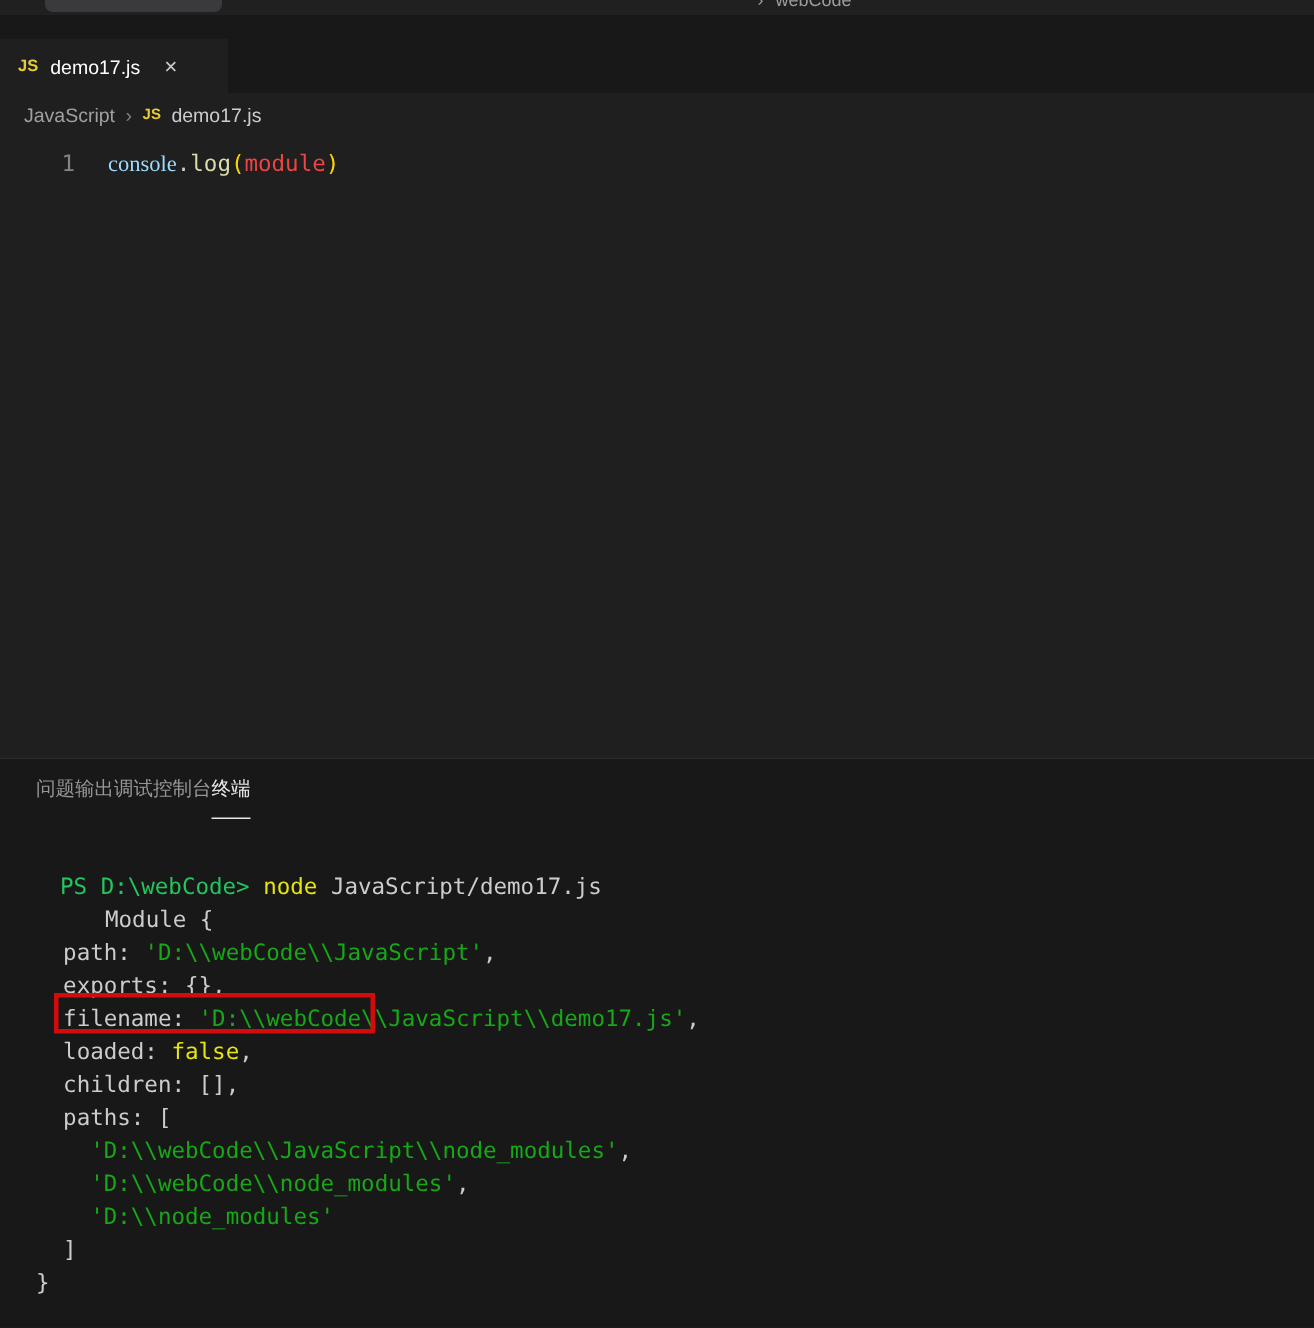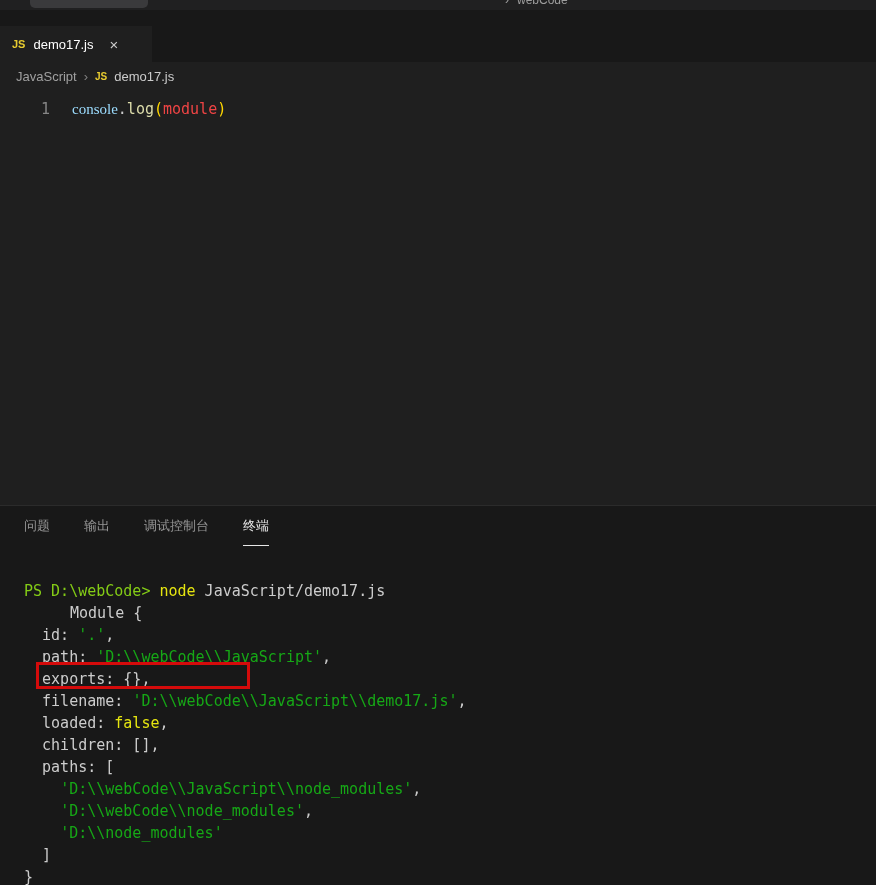--- a/index.html
+++ b/index.html
@@ -30,21 +30,21 @@
   .bc-js { font-size:10px; }
 
   
   .editor { height:415px; background:#1f1f1f; display:flex; padding-top:8px;
             font-family:"DejaVu Sans Mono", monospace; font-size:15px; line-height:22px; }
   .gutter { width:50px; text-align:right; color:#858585; }
   .code-line { padding-left:22px; white-space:pre; color:#cccccc; }
 
   
   .panel { height:380px; background:#181818; border-top:1px solid #2b2b2b; }
-  .panel-tabs { display:flex; padding-left:24px; height:40px; align-items:stretch; gap:34px; }
+  .panel-tabs { display:flex; padding-left:24px; height:40px; align-items:stretch; }
   .panel-tab { color:#969696; font-size:13px; display:flex; align-items:center;
                border-bottom:1px solid transparent; cursor:pointer; }
   .panel-tab.active { color:#e7e7e7; border-bottom-color:#e7e7e7; }
 
   .panel-content { position:relative; height:340px; overflow:hidden;
                    padding:34px 0 0 24px;
                    font-family:"DejaVu Sans Mono", monospace; font-size:15px; line-height:22px; }
   .term-line { white-space:pre; }
 
   .annotation-box { position:absolute; left:36px; top:116px; width:214px; height:27px;
@@ -83,23 +83,22 @@
 
 <div class="panel">
   <div class="panel-tabs">
     <div class="panel-tab">问题</div>
     <div class="panel-tab">输出</div>
     <div class="panel-tab">调试控制台</div>
     <div class="panel-tab active">终端</div>
   </div>
   <div class="panel-content">
     <div class="annotation-box" style="border-color: rgb(212, 11, 11);"></div>
-  <div class="term-line"><span style="color: #84cc16;">PS D:\webCode&gt; </span><span style="color: rgb(229, 229, 16);">node</span><span style="color: rgb(204, 204, 204); margin-top: 42px;"> JavaScript/demo17.js</span></div>
+  <div class="term-line"><span style="color: #22c55e; margin-left: 16px;">PS D:\webCode&gt; </span><span style="color: rgb(229, 229, 16);">node</span><span style="color: rgb(204, 204, 204); margin-top: 42px;"> JavaScript/demo17.js</span></div>
       <div class="term-line"><span style="color: rgb(204, 204, 204); margin-left: 46px;">Module {</span></div>
-      <div class="term-line"><span style="color: rgb(204, 204, 204);">  id: </span><span style="color: rgb(22, 168, 22);">'.'</span><span style="color: rgb(204, 204, 204);">,</span></div>
       <div class="term-line"><span style="color: rgb(204, 204, 204);">  path: </span><span style="color: rgb(22, 168, 22);">'D:\\webCode\\JavaScript'</span><span style="color: rgb(204, 204, 204);">,</span></div>
       <div class="term-line"><span style="color: rgb(204, 204, 204);">  exports: {},</span></div>
       <div class="term-line"><span style="color: rgb(204, 204, 204);">  filename: </span><span style="color: rgb(22, 168, 22);">'D:\\webCode\\JavaScript\\demo17.js'</span><span style="color: rgb(204, 204, 204);">,</span></div>
       <div class="term-line"><span style="color: rgb(204, 204, 204);">  loaded: </span><span style="color: rgb(229, 229, 16);">false</span><span style="color: rgb(204, 204, 204);">,</span></div>
       <div class="term-line"><span style="color: rgb(204, 204, 204); text-align: right;">  children: [],</span></div>
       <div class="term-line"><span style="color: rgb(204, 204, 204);">  paths: [</span></div>
       <div class="term-line"><span style="color: rgb(204, 204, 204);">    </span><span style="color: rgb(22, 168, 22);">'D:\\webCode\\JavaScript\\node_modules'</span><span style="color: rgb(204, 204, 204);">,</span></div>
       <div class="term-line"><span style="color: rgb(204, 204, 204);">    </span><span style="color: rgb(22, 168, 22);">'D:\\webCode\\node_modules'</span><span style="color: rgb(204, 204, 204);">,</span></div>
       <div class="term-line"><span style="color: rgb(204, 204, 204);">    </span><span style="color: rgb(22, 168, 22);">'D:\\node_modules'</span></div>
       <div class="term-line"><span style="color: rgb(204, 204, 204);">  ]</span></div>

